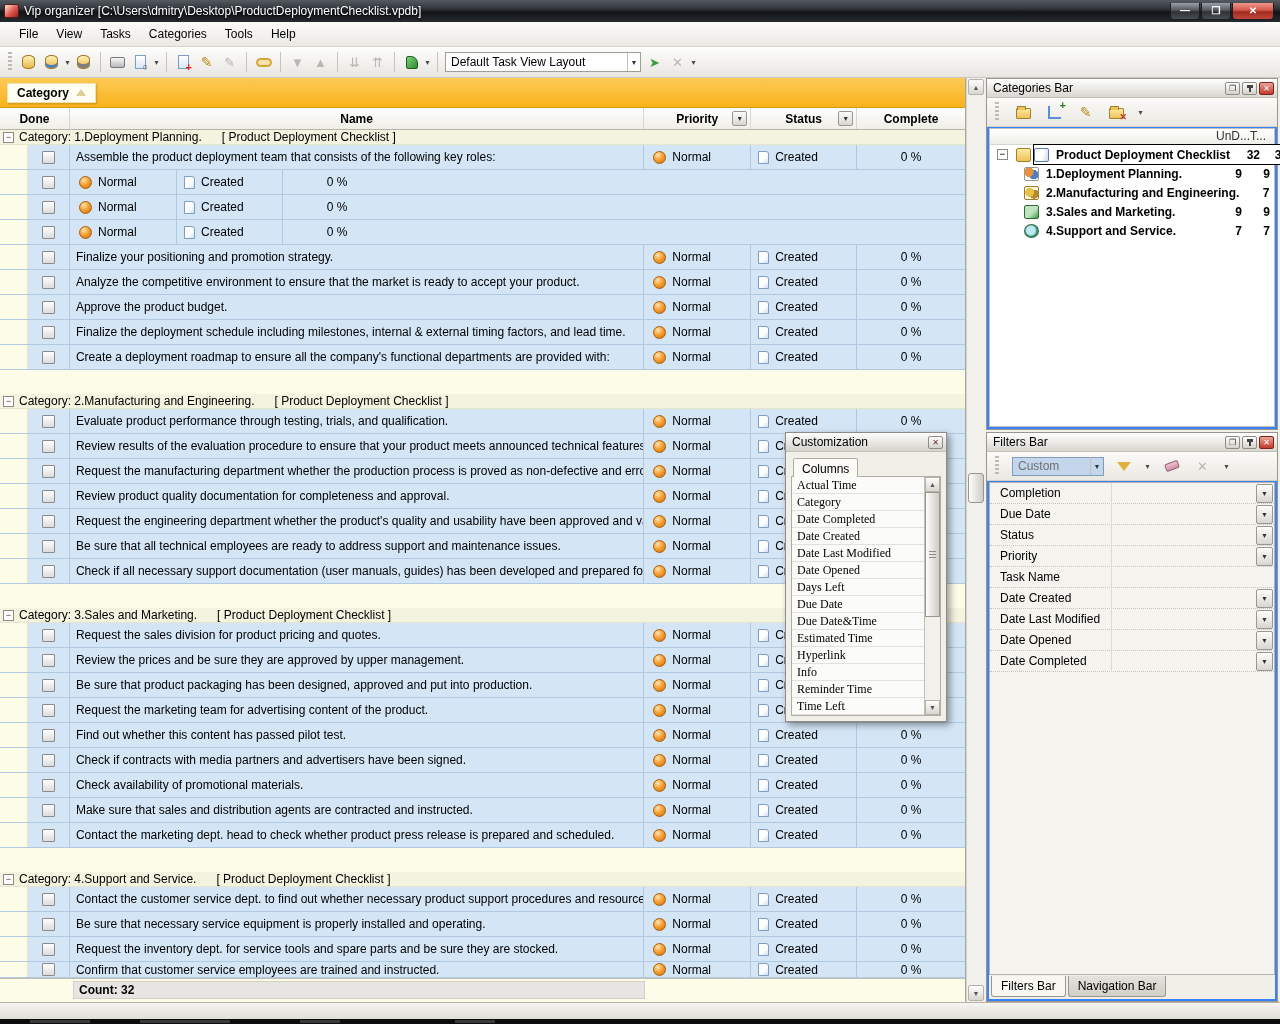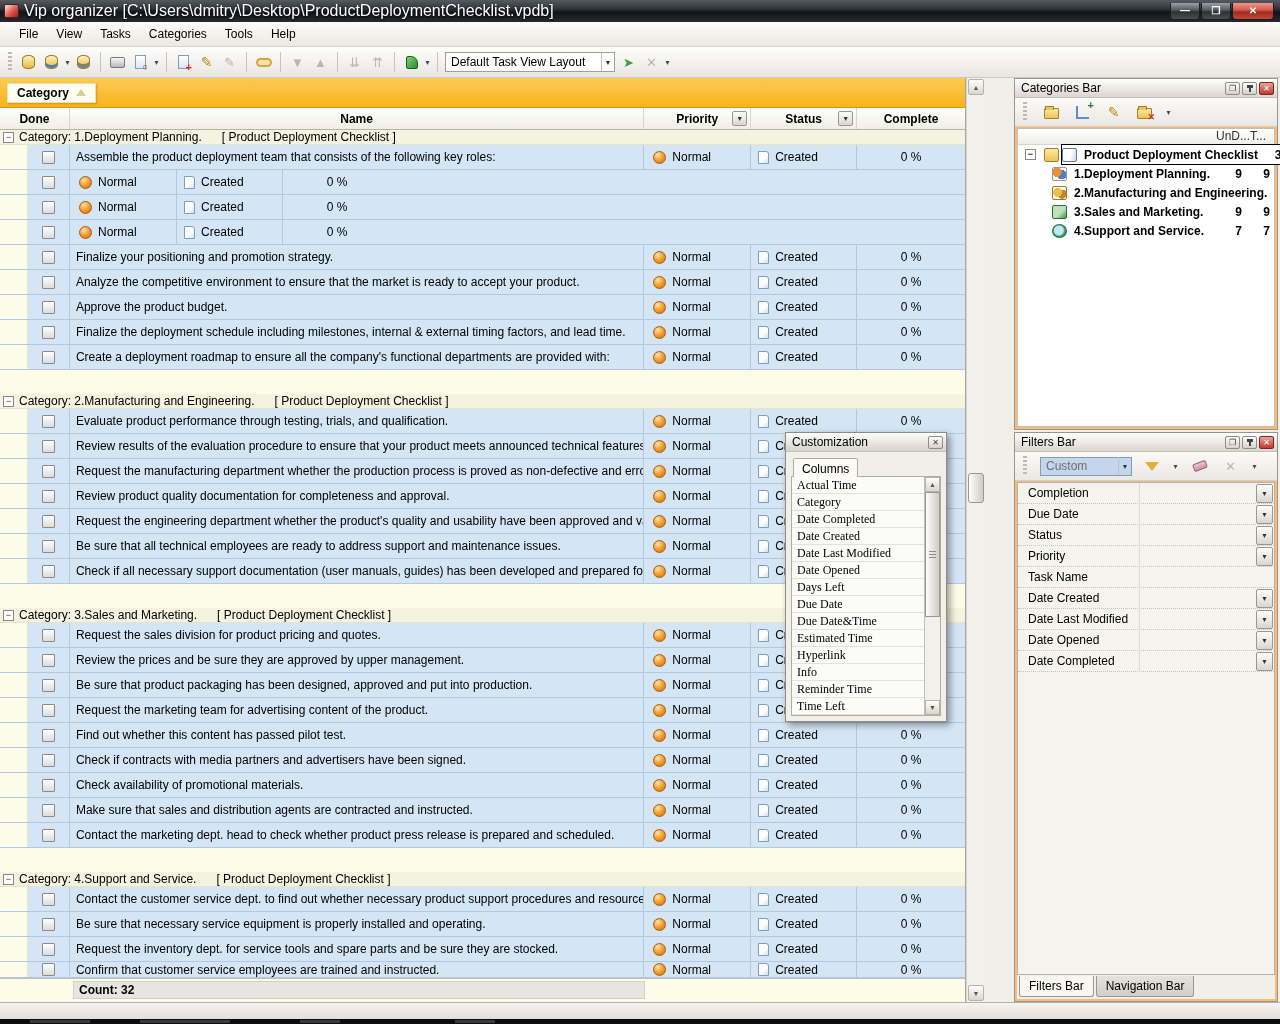--- a/index.html
+++ b/index.html
@@ -6,21 +6,21 @@
   html,body { width:1280px; height:1024px; overflow:hidden; }
   body { position:relative; font-family:"Liberation Sans",sans-serif; font-size:12px; color:#000; background:#f0efe8; }
 
   
   .titlebar { position:absolute; top:0; left:0; right:0; height:22px;
     background:linear-gradient(#555a61 0%,#33373d 38%,#121417 55%,#26292e 100%);
     display:flex; align-items:center; color:#fff; }
   .app-icon { width:15px; height:14px; margin:0 5px 0 4px;
     background:linear-gradient(135deg,#f7e8d8 0%,#e0574e 55%,#8f241f 100%);
     border:1px solid #5b1a16; border-radius:2px; }
-  .title-text { font-size:16px; text-shadow:0 1px 2px #000; white-space:nowrap; }
+  .title-text { font-size:12px; text-shadow:0 1px 2px #000; white-space:nowrap; }
   .win-buttons { margin-left:auto; display:flex; margin-right:6px; }
   .win-btn { width:30px; height:17px; margin-left:1px; display:flex; align-items:center; justify-content:center;
     color:#fff; font-size:10px; font-weight:bold; border:1px solid #1c1d20; border-top:none;
     border-radius:0 0 4px 4px; background:linear-gradient(#9aa0a8 0%,#53575d 45%,#2e3136 55%,#4a4e54 100%); }
   .win-btn.close { width:42px; background:linear-gradient(#f0968c 0%,#d4574a 45%,#a02c20 55%,#c2453a 100%); }
 
   .menubar { position:absolute; top:22px; left:0; right:0; height:25px;
     background:linear-gradient(#fcfbfa,#ebe9e4); border-bottom:1px solid #d7d4cd;
     display:flex; align-items:center; padding-left:10px; }
   .menu-item { padding:4px 9px; }
@@ -49,21 +49,21 @@
   .ic-folder { width:15px; height:11px; background:linear-gradient(#ffe9a0,#edc25a); border:1px solid #a4802a; border-radius:1px; position:relative; margin-top:3px; }
   .ic-folder::before { content:""; position:absolute; top:-3px; left:0; width:7px; height:3px; background:#edc25a; border:1px solid #a4802a; border-bottom:none; border-radius:1px 1px 0 0; }
   .ic-tree { width:13px; height:13px; border-left:2px solid #5b8ed6; border-bottom:2px solid #5b8ed6; position:relative; }
   .ic-tree::after { content:"+"; position:absolute; right:-5px; top:-7px; color:#2c7a2c; font-weight:bold; font-size:11px; }
   .ic-pencil { color:#b8860b; font-size:14px; }
   .ic-x-red::after { content:"✕"; color:#c0392b; font-size:9px; font-weight:bold; position:absolute; right:-4px; bottom:-4px; }
   .rel { position:relative; }
   .ic-funnel { width:0; height:0; border-left:7px solid transparent; border-right:7px solid transparent; border-top:9px solid #e0b13e; }
   .ic-eraser { width:14px; height:8px; background:linear-gradient(#f3c6d4,#cf8ba3); border:1px solid #8f5a71; border-radius:2px; transform:rotate(-20deg); }
 
-  .layout-combo { width:170px; height:20px; margin:0 2px; background:#fff; border:1px solid #a19e96; display:flex; align-items:center; }
+  .layout-combo { width:196px; height:20px; margin:0 2px; background:#fff; border:1px solid #a19e96; display:flex; align-items:center; }
   .layout-combo .val { flex:1; padding-left:5px; white-space:nowrap; overflow:hidden; }
   .combo-arrow { width:13px; height:18px; border-left:1px solid #c4c1ba; display:flex; align-items:center; justify-content:center; font-size:7px; color:#333; }
 
   
   .main { position:absolute; top:78px; left:0; width:966px; bottom:22px; background:#fdfce9; border-right:1px solid #a9a69e; }
   .group-band { height:30px; background:linear-gradient(#fdca55,#f9b21c); border-bottom:1px solid #d69b07; display:flex; align-items:center; padding-left:7px; }
   .group-chip { background:#fffef2; border:1px solid #eee3ae; box-shadow:1px 1px 2px rgba(120,90,0,.35); padding:2px 9px; font-weight:bold; display:flex; align-items:center; gap:7px; }
   .sort-tri { width:0; height:0; border-left:5px solid transparent; border-right:5px solid transparent; border-bottom:7px solid #d9cf9a; }
 
   .thead { height:22px; display:flex; background:linear-gradient(#ffffff,#efeee6); border-bottom:1px solid #b6b3a9; font-weight:bold; }
@@ -92,21 +92,21 @@
   .footer-row { height:22px; background:#fdfce9; border-top:1px solid #c2bfb3; display:flex; align-items:center; }
   .count-box { margin-left:73px; width:572px; height:18px; background:#e7e5e1; border:1px solid #d2cfc8; display:flex; align-items:center; padding-left:5px; font-weight:bold; }
 
   
   .vscroll { position:absolute; top:78px; bottom:22px; left:966px; width:18px; background:#f1f0eb; border-left:1px solid #d8d5ce; }
   .vs-arrow { position:absolute; left:1px; width:16px; height:16px; background:linear-gradient(#fdfdfc,#d8d6cf); border:1px solid #b5b2aa; border-radius:2px; font-size:7px; color:#555; display:flex; align-items:center; justify-content:center; }
   .vs-up { top:1px; } .vs-down { bottom:1px; }
   .vs-thumb { position:absolute; left:1px; width:16px; height:30px; top:395px; background:linear-gradient(90deg,#fdfdfc,#cfccc5); border:1px solid #9a978f; border-radius:3px; }
 
   
-  .panel { position:absolute; left:1014px; right:2px; border:1px solid #989590; background:#fdba74; }
+  .panel { position:absolute; left:986px; right:2px; border:1px solid #989590; background:#3b82f6; }
   .panel-cats { top:78px; height:352px; }
   .panel-filters { top:432px; bottom:22px; }
   .panel-title { height:19px; background:linear-gradient(#ffffff,#d8d6cf); border-bottom:1px solid #c3c0b8; display:flex; align-items:center; padding:0 3px 0 6px; }
   .pt-buttons { margin-left:auto; display:flex; gap:2px; }
   .pt-btn { width:15px; height:13px; border:1px solid #8f8c85; background:linear-gradient(#fdfdfc,#d4d2cb); display:flex; align-items:center; justify-content:center; font-size:8px; color:#333; border-radius:2px; }
   .pt-btn.red { background:linear-gradient(#e8a49c,#c0392b); color:#fff; border-color:#7e241a; }
   .pin-glyph { display:inline-block; width:2px; height:7px; background:#444; position:relative; }
   .pin-glyph::before { content:""; position:absolute; top:0; left:-2px; width:6px; height:3px; background:#444; }
   .panel-toolbar { height:29px; display:flex; align-items:center; gap:8px; padding-left:8px; background:linear-gradient(#fbfaf8,#eae8e2); border-bottom:1px solid #d2cfc8; }
 

